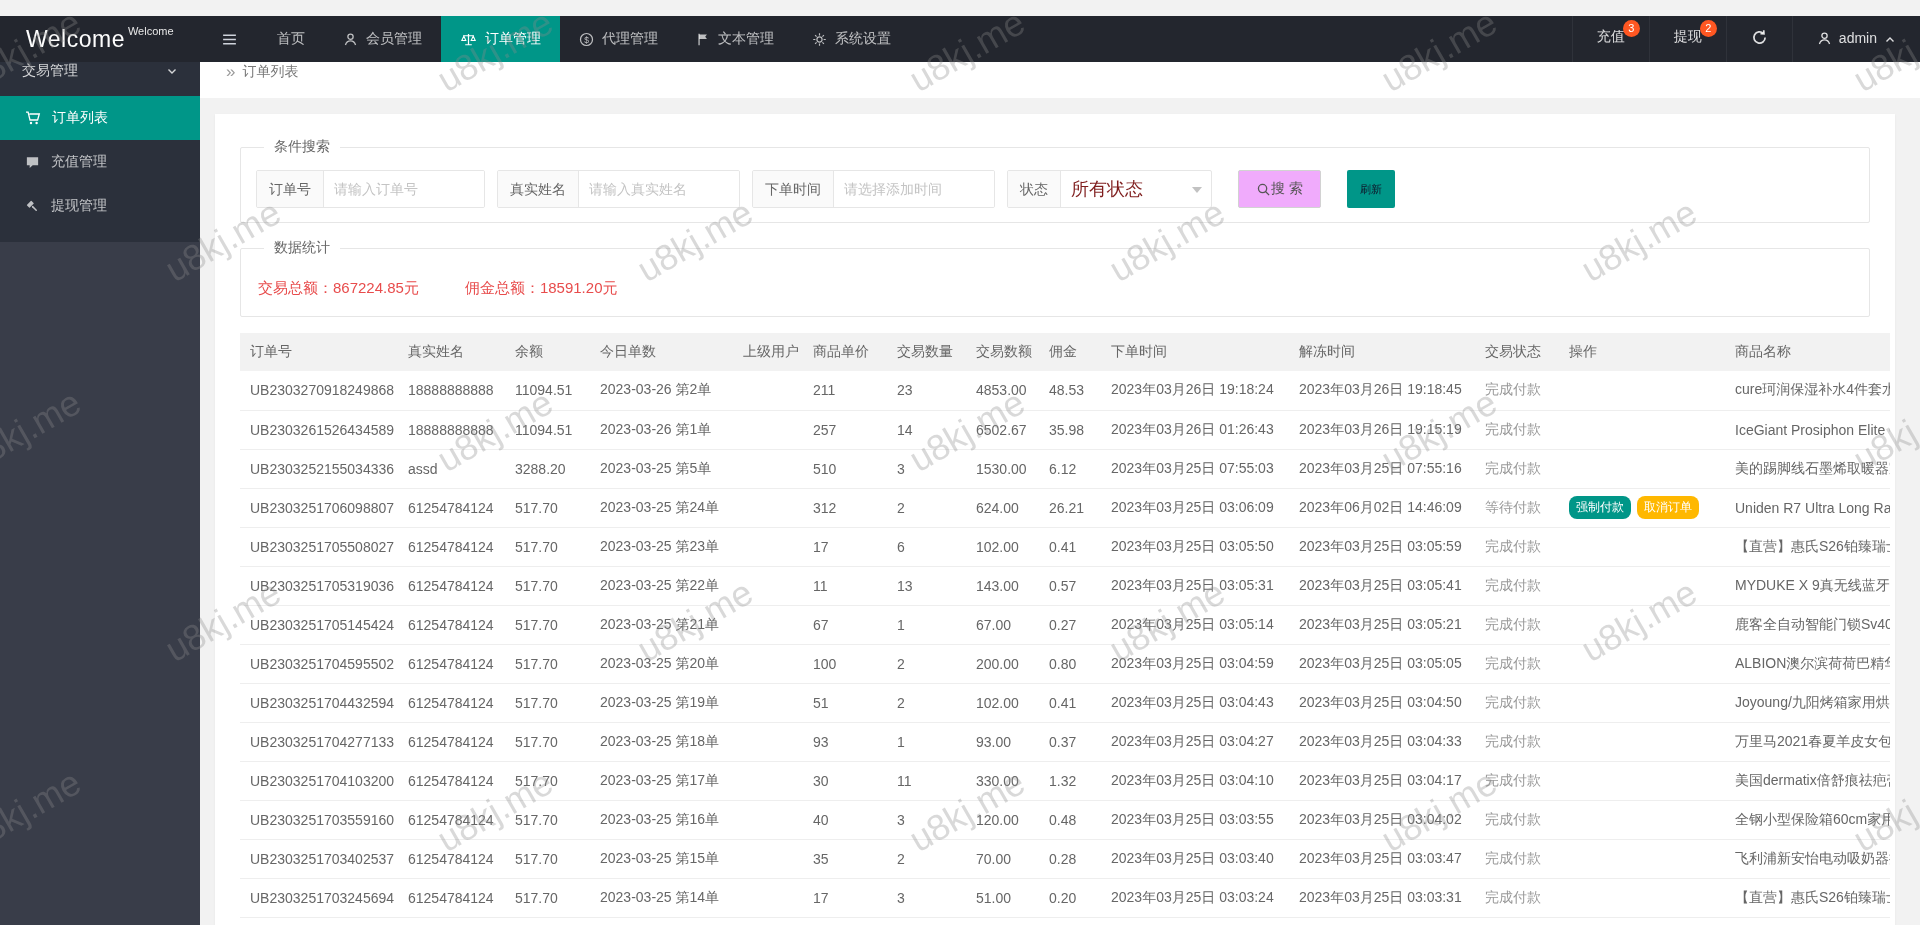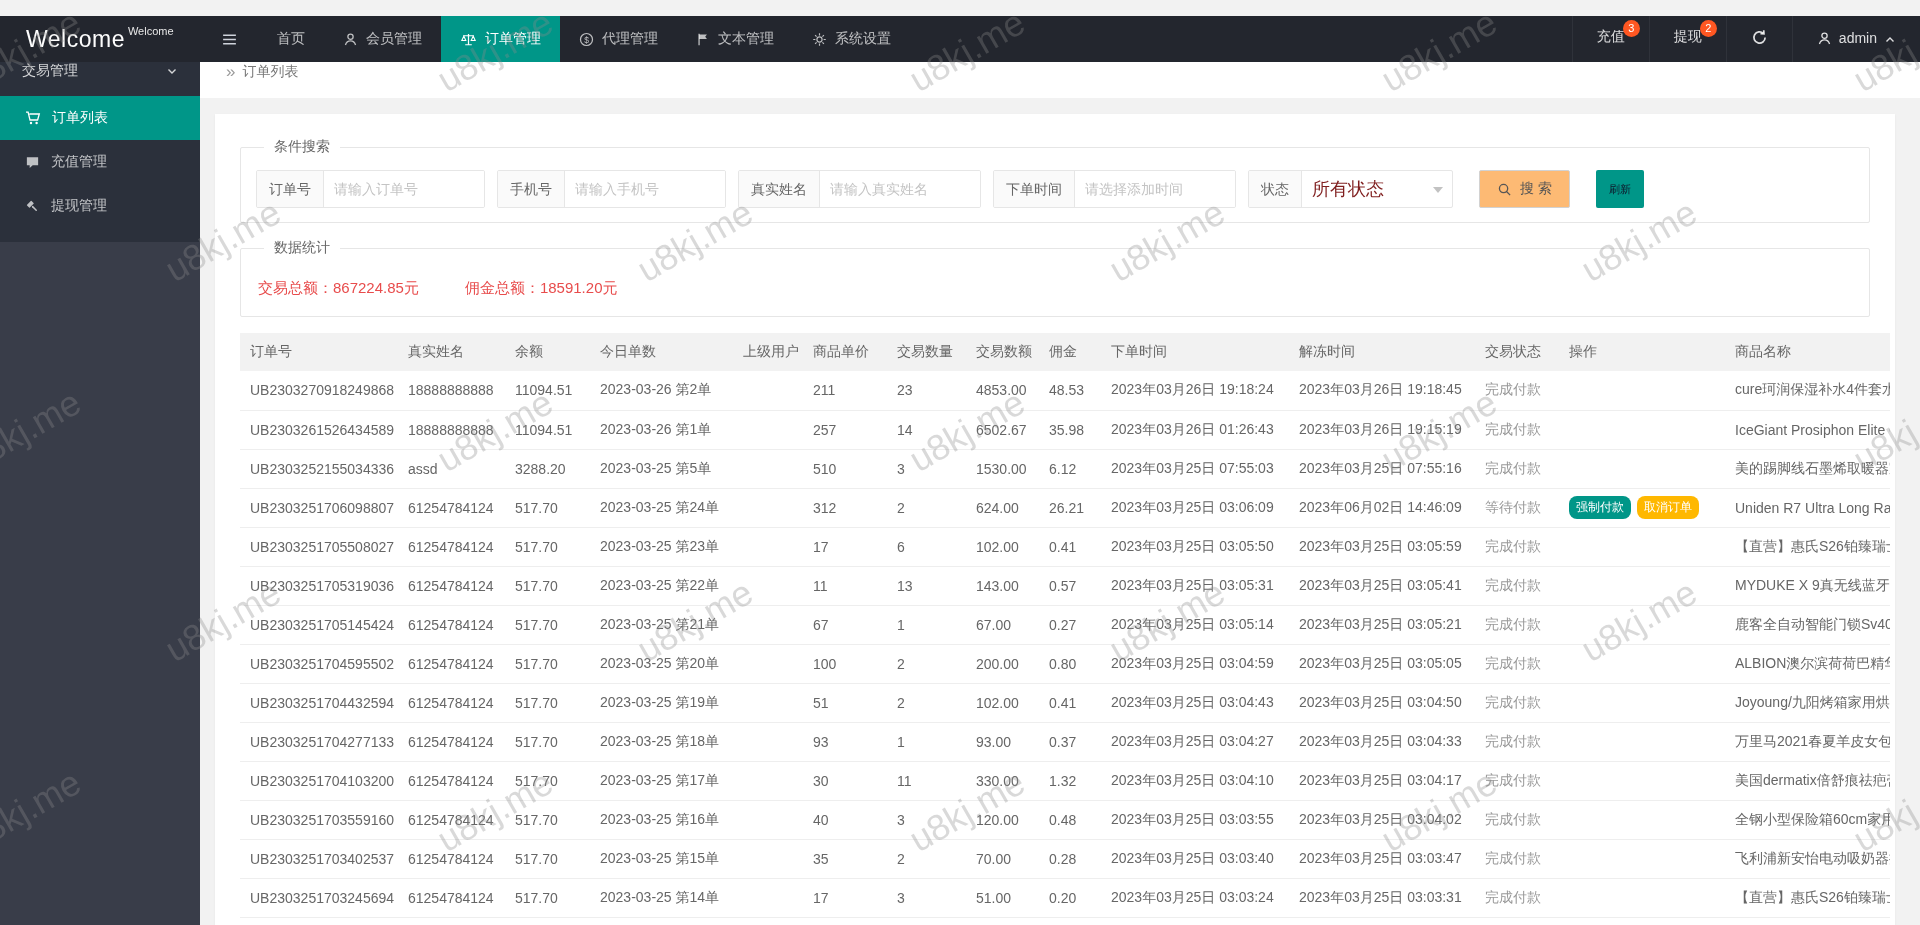--- a/index.html
+++ b/index.html
@@ -46,22 +46,22 @@
 
   .search-row { display:flex; align-items:center; gap:12px; padding-top:8px; }
   .igroup { display:flex; height:38px; border:1px solid #e6e6e6; border-radius:2px; background:#fff; overflow:hidden; }
   .igroup .ilabel { background:#fafafa; border-right:1px solid #e6e6e6; padding:0 12px; line-height:36px;
     font-size:14px; color:#666; white-space:nowrap; }
   .igroup input { border:none; outline:none; width:160px; padding:0 10px; font-size:14px; color:#666; }
   .igroup input::placeholder { color:#c4c4c4; }
   .sel { width:150px; display:flex; align-items:center; padding:0 24px 0 10px; font-size:18px; color:#7f1d1d; position:relative; cursor:pointer; }
   .tri { position:absolute; right:9px; top:16px; width:0; height:0;
     border-left:5px solid transparent; border-right:5px solid transparent; border-top:6px solid #c2c2c2; }
-  .btn-search { height:38px; display:flex; align-items:center; gap:8px; padding:0 17px; margin-left:14px;
-    background:#fdba74; border:1px solid #d2d2d2; border-radius:2px; color:#555; font-size:14px; cursor:pointer; }
+  .btn-search { height:38px; display:flex; align-items:center; padding:0 17px; margin-left:14px;
+    background:#f0abfc; border:1px solid #d2d2d2; border-radius:2px; color:#555; font-size:14px; cursor:pointer; }
   .btn-refresh { height:38px; padding:0 13px; margin-left:14px; background:#009688; border:none;
     border-radius:2px; color:#0f172a; font-size:11px; cursor:pointer; }
 
   .stats-row { display:flex; gap:46px; padding:16px 2px 4px; }
   .stat { color:#E84C4C; font-size:15px; }
 
   table { border-collapse:collapse; table-layout:fixed; width:1650px; margin:6px 25px 0; font-size:14px; color:#666; }
   th { background:#f2f2f2; font-weight:400; text-align:left; height:38px; padding:0 10px;
     color:#666; white-space:nowrap; overflow:hidden; }
   td { height:39px; padding:0 10px; border-bottom:1px solid #eee; white-space:nowrap; overflow:hidden; }
@@ -227,24 +227,20 @@
 
   <div class="card">
     <fieldset class="fs">
       <legend>条件搜索</legend>
       <div class="search-row" id="searchrow">
           <div class="igroup">
             <span class="ilabel">订单号</span>
             <input placeholder="请输入订单号" style="">
           </div>
           <div class="igroup">
-            <span class="ilabel">手机号</span>
-            <input placeholder="请输入手机号" style="">
-          </div>
-          <div class="igroup">
             <span class="ilabel">真实姓名</span>
             <input placeholder="请输入真实姓名" style="">
           </div>
           <div class="igroup">
             <span class="ilabel">下单时间</span>
             <input placeholder="请选择添加时间" style="">
           </div>
           <div class="igroup">
             <span class="ilabel">状态</span>
             <div class="sel">

